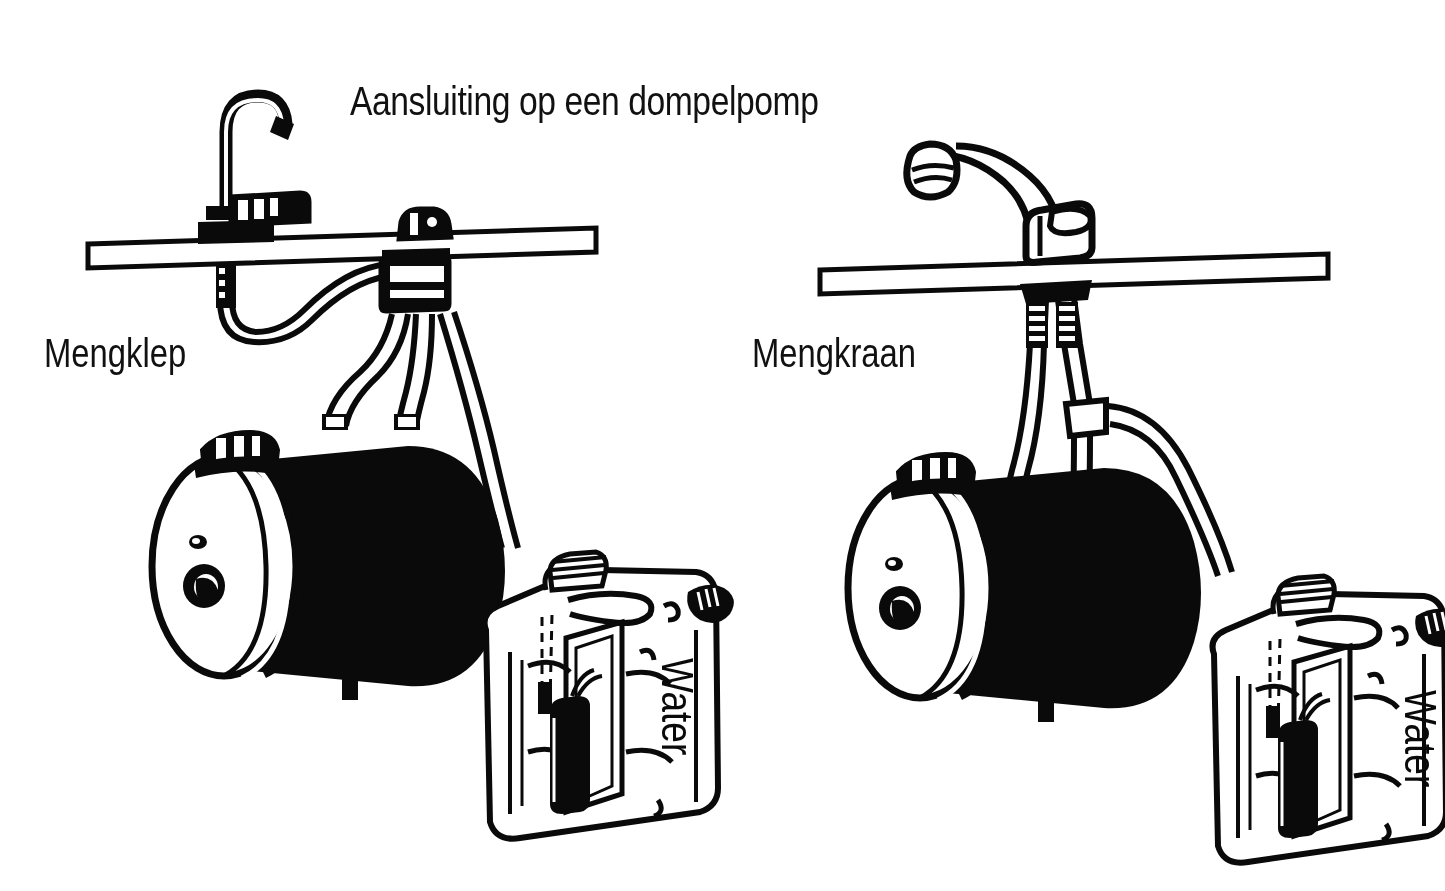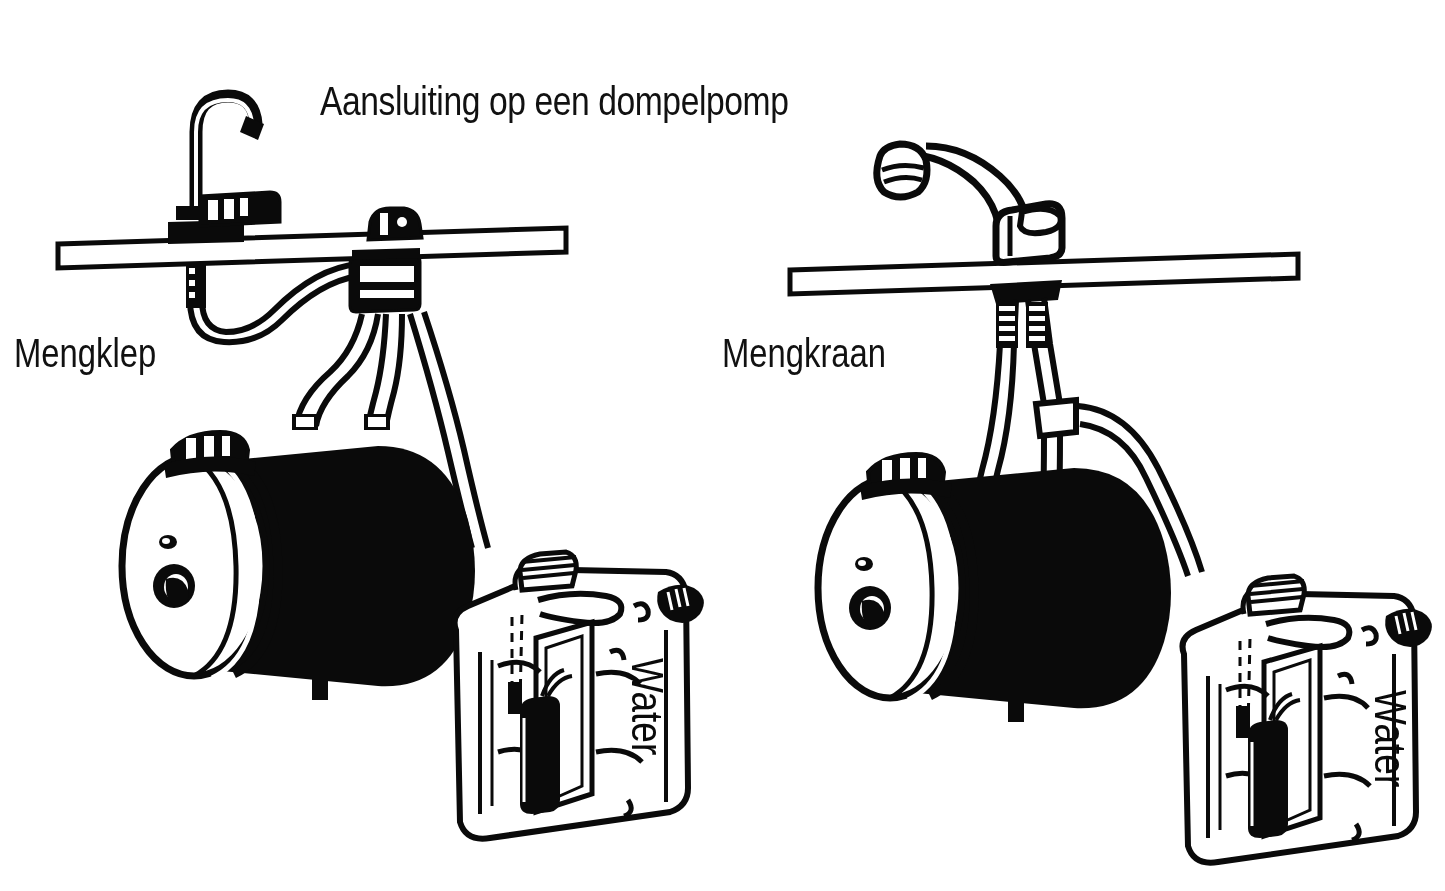--- a/index.html
+++ b/index.html
@@ -1,21 +1,21 @@
 <!DOCTYPE html>
 <html><head>
 <meta charset="utf-8">
 <style>
   html,body{margin:0;padding:0;}
   body{
     width:1445px;height:891px;background:#ffffff;overflow:hidden;
     font-family:"Liberation Sans","DejaVu Sans",sans-serif;
     color:#0a0a0a;position:relative;
   }
-  #page-root{position:absolute;inset:0;}
+  #page-root{position:absolute;inset:0;margin-left:30px;}
   .canvas{position:absolute;left:0;top:0;width:1445px;height:891px;}
   .label{
     position:absolute;white-space:nowrap;
     font-family:"Liberation Sans","DejaVu Sans",sans-serif;
     font-weight:400;color:#111111;
     transform-origin:left top;
   }
   #diagram-title{left:320px;top:78px;font-size:41px;letter-spacing:-0.5px;
     transform:scaleX(0.82);}
   #label-mengklep{left:14px;top:330px;font-size:41px;transform:scaleX(0.80);}

